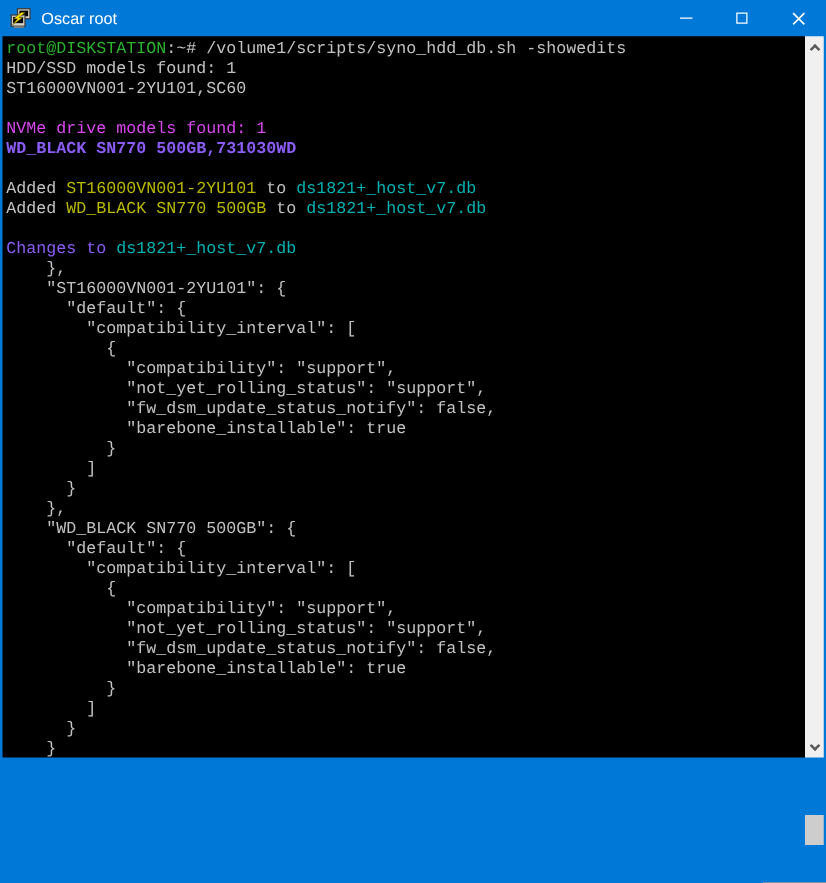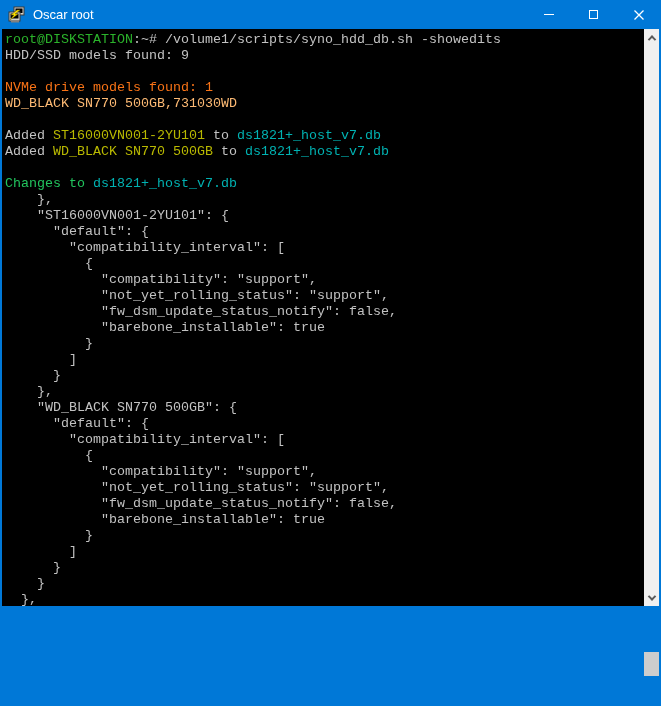--- a/index.html
+++ b/index.html
@@ -99,29 +99,30 @@
         <svg width="12" height="12" viewBox="0 0 12 12">
           <path d="M1.5 1.5 L10.5 10.5 M10.5 1.5 L1.5 10.5" stroke="#ffffff" stroke-width="1.3"></path>
         </svg>
       </div>
     </div>
   </div>
 
   <div class="body">
     <div class="terminal" style="background: rgb(0, 0, 0);">
         <div class="term-line"><span style="color: rgb(43, 179, 43);">root@DISKSTATION</span><span style="color: rgb(194, 194, 194);">:~# /volume1/scripts/syno_hdd_db.sh -showedits</span></div>
-        <div class="term-line"><span style="color: rgb(194, 194, 194);">HDD/SSD models found: 9</span></div>
+        <div class="term-line"><span style="color: rgb(194, 194, 194);">HDD/SSD models found: 1</span></div>
+        <div class="term-line"><span style="color: rgb(194, 194, 194);">ST16000VN001-2YU101,SC60</span></div>
         <div class="term-line"> </div>
-        <div class="term-line"><span style="color: #f97316;">NVMe drive models found: 1</span></div>
-        <div class="term-line"><span style="color: #fdba74;">WD_BLACK SN770 500GB,731030WD</span></div>
+        <div class="term-line"><span style="color: #d946ef;">NVMe drive models found: 1</span></div>
+        <div class="term-line"><span style="color: #8b5cf6; font-weight: bold;">WD_BLACK SN770 500GB,731030WD</span></div>
         <div class="term-line"> </div>
         <div class="term-line"><span style="color: rgb(194, 194, 194);">Added </span><span style="color: rgb(185, 185, 0);">ST16000VN001-2YU101</span><span style="color: rgb(194, 194, 194);"> to </span><span style="color: rgb(0, 178, 178);">ds1821+_host_v7.db</span></div>
         <div class="term-line"><span style="color: rgb(194, 194, 194);">Added </span><span style="color: rgb(185, 185, 0);">WD_BLACK SN770 500GB</span><span style="color: rgb(194, 194, 194);"> to </span><span style="color: rgb(0, 178, 178);">ds1821+_host_v7.db</span></div>
         <div class="term-line"> </div>
-        <div class="term-line"><span style="color: #22c55e;">Changes to </span><span style="color: rgb(0, 178, 178);">ds1821+_host_v7.db</span></div>
+        <div class="term-line"><span style="color: #8b5cf6;">Changes to </span><span style="color: rgb(0, 178, 178);">ds1821+_host_v7.db</span></div>
         <div class="term-line"><span style="color: rgb(194, 194, 194);">    },</span></div>
         <div class="term-line"><span style="color: rgb(194, 194, 194);">    "ST16000VN001-2YU101": {</span></div>
         <div class="term-line"><span style="color: rgb(194, 194, 194);">      "default": {</span></div>
         <div class="term-line"><span style="color: rgb(194, 194, 194);">        "compatibility_interval": [</span></div>
         <div class="term-line"><span style="color: rgb(194, 194, 194);">          {</span></div>
         <div class="term-line"><span style="color: rgb(194, 194, 194);">            "compatibility": "support",</span></div>
         <div class="term-line"><span style="color: rgb(194, 194, 194);">            "not_yet_rolling_status": "support",</span></div>
         <div class="term-line"><span style="color: rgb(194, 194, 194);">            "fw_dsm_update_status_notify": false,</span></div>
         <div class="term-line"><span style="color: rgb(194, 194, 194);">            "barebone_installable": true</span></div>
         <div class="term-line"><span style="color: rgb(194, 194, 194);">          }</span></div>

